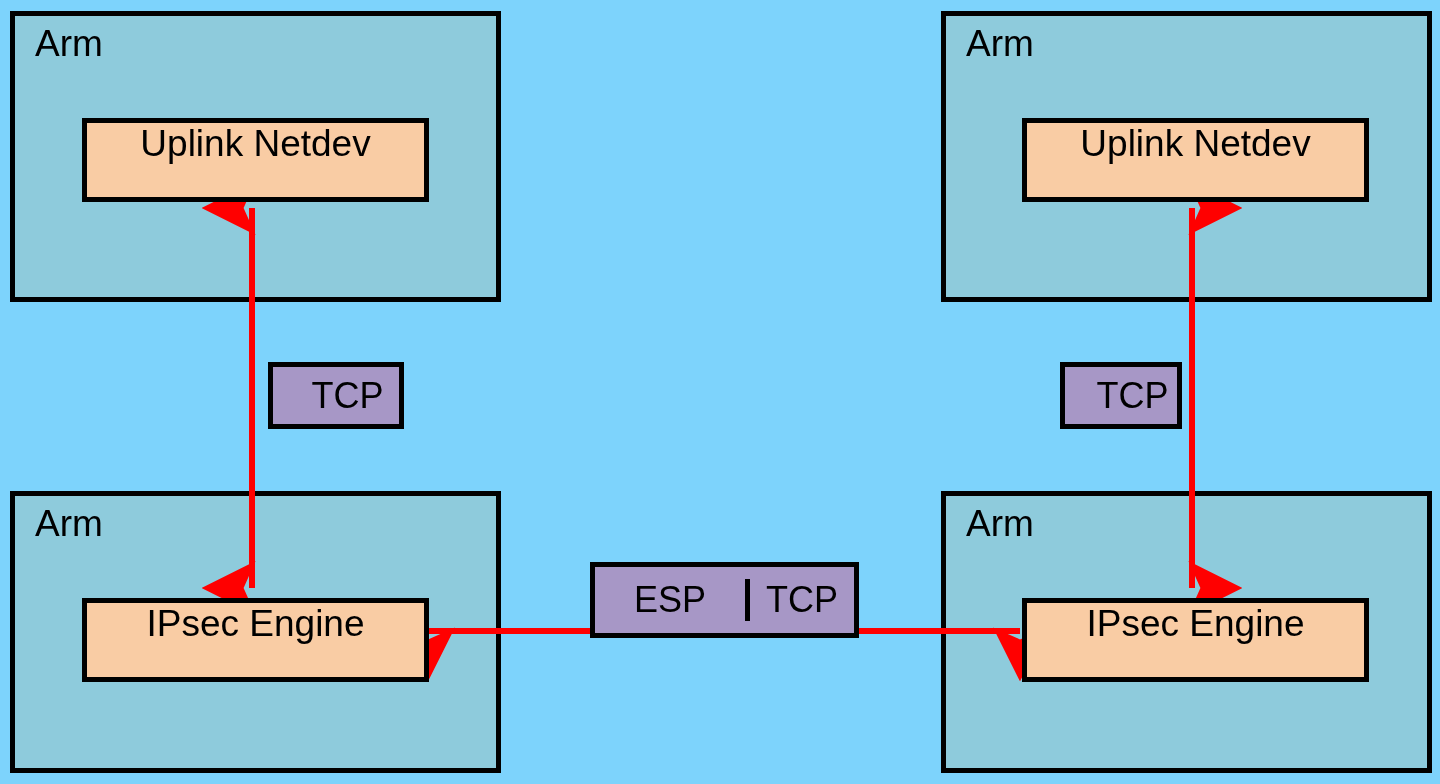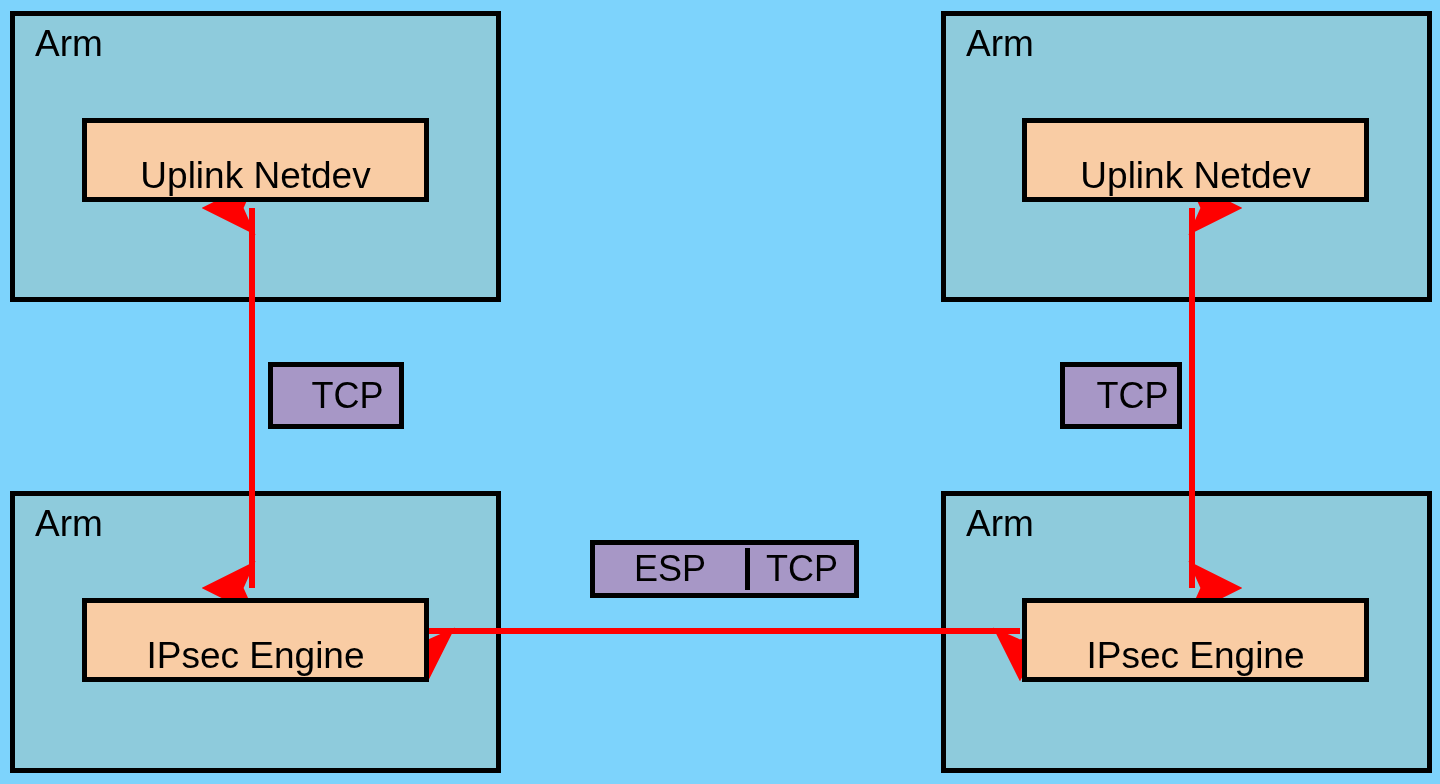--- a/index.html
+++ b/index.html
@@ -32,21 +32,21 @@
     line-height: 44px;
     color: #000000;
     white-space: nowrap;
   }
   .inner-box {
     position: absolute;
     box-sizing: border-box;
     background: #F9CCA4;
     border: 5px solid #000000;
     display: flex;
-    align-items: flex-end;
+    align-items: flex-start;
     justify-content: center;
     font-size: 37px;
     color: #000000;
     white-space: nowrap;
   }
   .proto-box {
     position: absolute;
     box-sizing: border-box;
     background: #A797C6;
     border: 5px solid #000000;
@@ -143,18 +143,18 @@
   </div>
 
   <div class="proto-box" style="left:268px; top:362px; width:136px; height:67px;">
     <div class="proto-cell">TCP</div>
   </div>
 
   <div class="proto-box" style="left:1060px; top:362px; width:122px; height:67px;">
     <div class="proto-cell">TCP</div>
   </div>
 
-  <div class="proto-box" style="left:590px; top:540px; width:269px; height:58px;align-items:center;">
+  <div class="proto-box" style="left:590px; top:562px; width:269px; height:76px;align-items:center;">
     <div class="proto-cell">ESP</div>
     <div class="proto-cell">TCP</div>
   </div>
 
 </div>
 
 </body></html>

